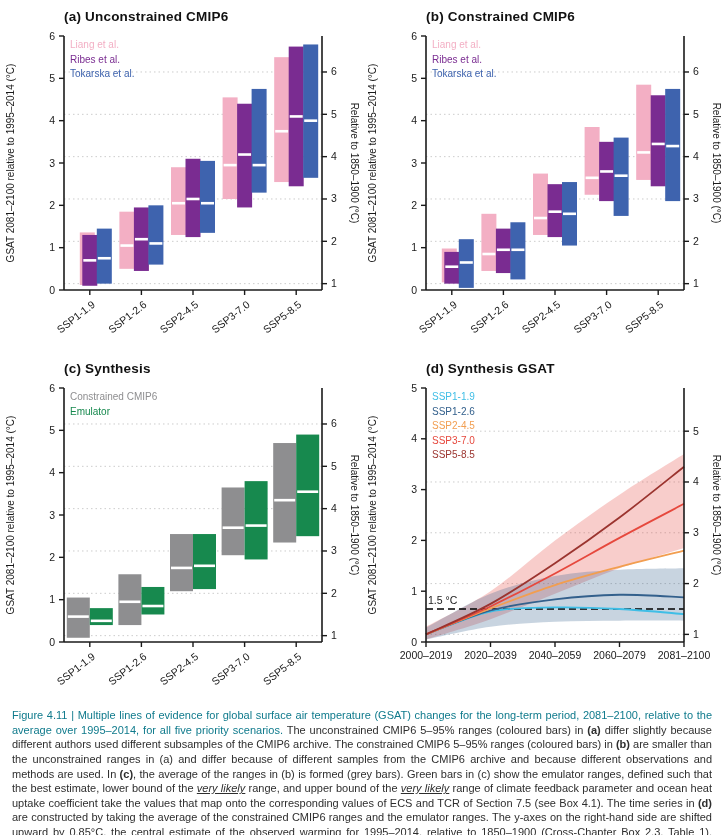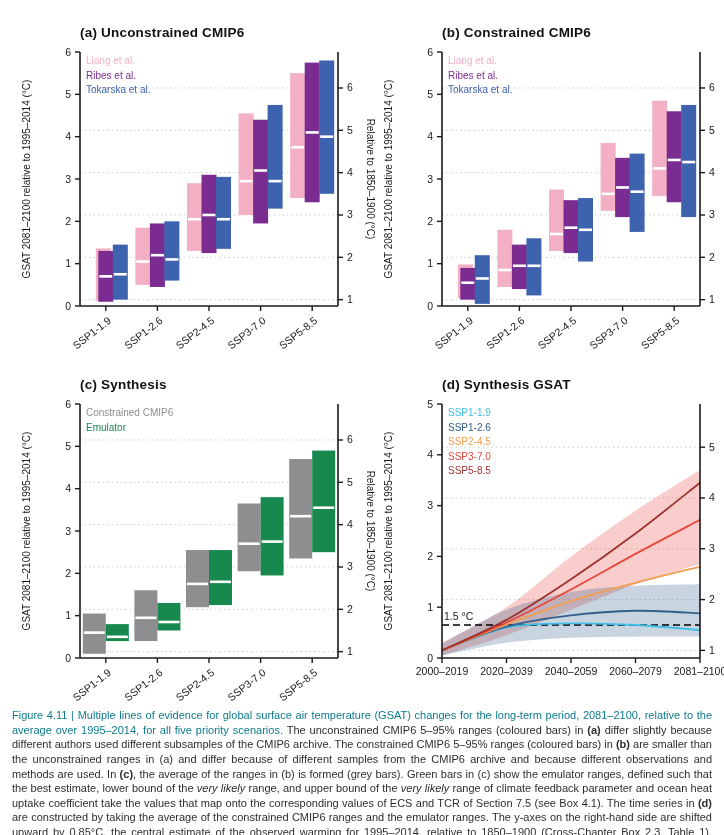--- a/index.html
+++ b/index.html
@@ -1,26 +1,26 @@
 <!DOCTYPE html>
 <html><head>
 <meta charset="utf-8">
 <style>
   html,body{margin:0;padding:0;background:#fff;}
   .page{width:724px;height:835px;background:#ffffff;position:relative;overflow:hidden;
         font-family:"Liberation Sans","DejaVu Sans",sans-serif;}
   .grid{display:grid;grid-template-columns:362px 362px;grid-template-rows:352px 352px;}
-  .panel{position:relative;margin:16px;padding:0;}
+  .panel{position:relative;margin:0;padding:0;}
   .panel-title{position:absolute;top:9px;left:64px;font-size:13.5px;font-weight:bold;color:#111;
                letter-spacing:0.2px;white-space:nowrap;pointer-events:none;z-index:2;}
   .panel svg{position:absolute;top:0;left:0;}
   .caption{margin:4px 12px 0 12px;font-size:11px;line-height:1.33;color:#2e2e2e;text-align:justify;}
   .caption .lead{font-weight:normal;color:#0F7A8C;}
   .caption .b{font-weight:bold;}
-  .caption .i{font-style:italic;}
+  .caption .i{font-style:italic;text-decoration:underline;}
   svg text{font-family:"Liberation Sans","DejaVu Sans",sans-serif;}
 </style>
 </head>
 <body>
 
 <div class="page">
   <div class="grid">
     <figure class="panel">
       <div class="panel-title">(a) Unconstrained CMIP6</div>
       <svg width="362" height="352" viewBox="0 0 362 352">

